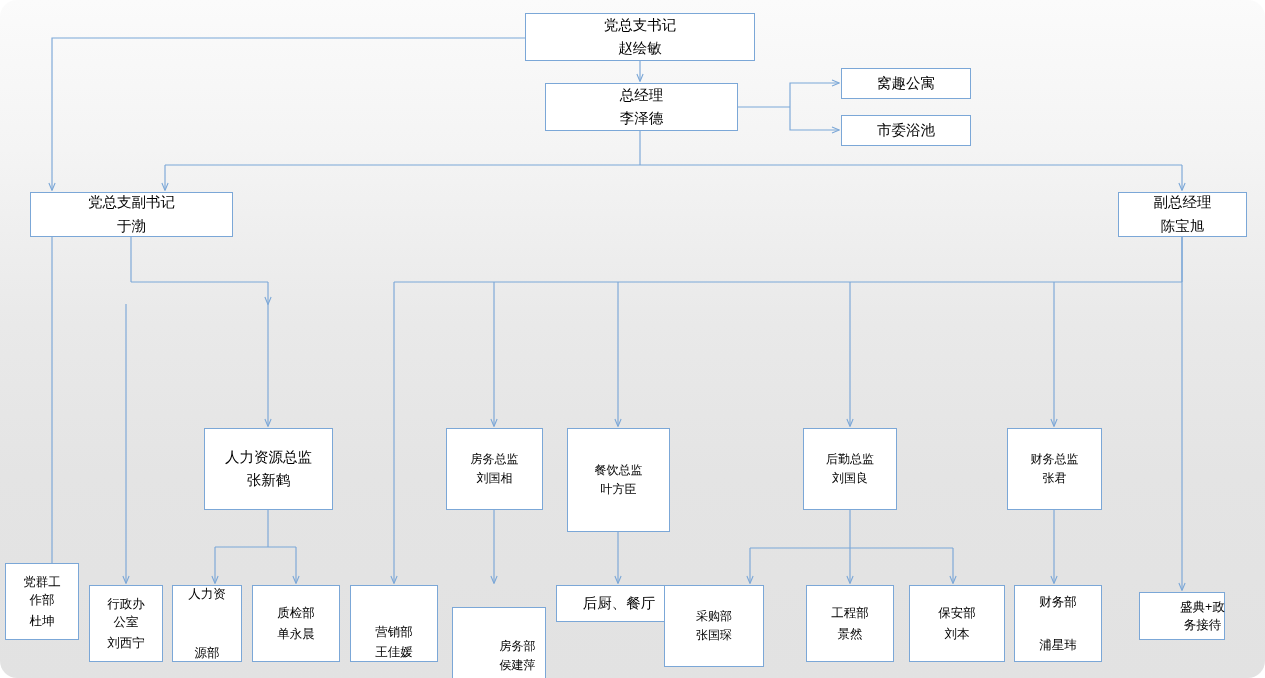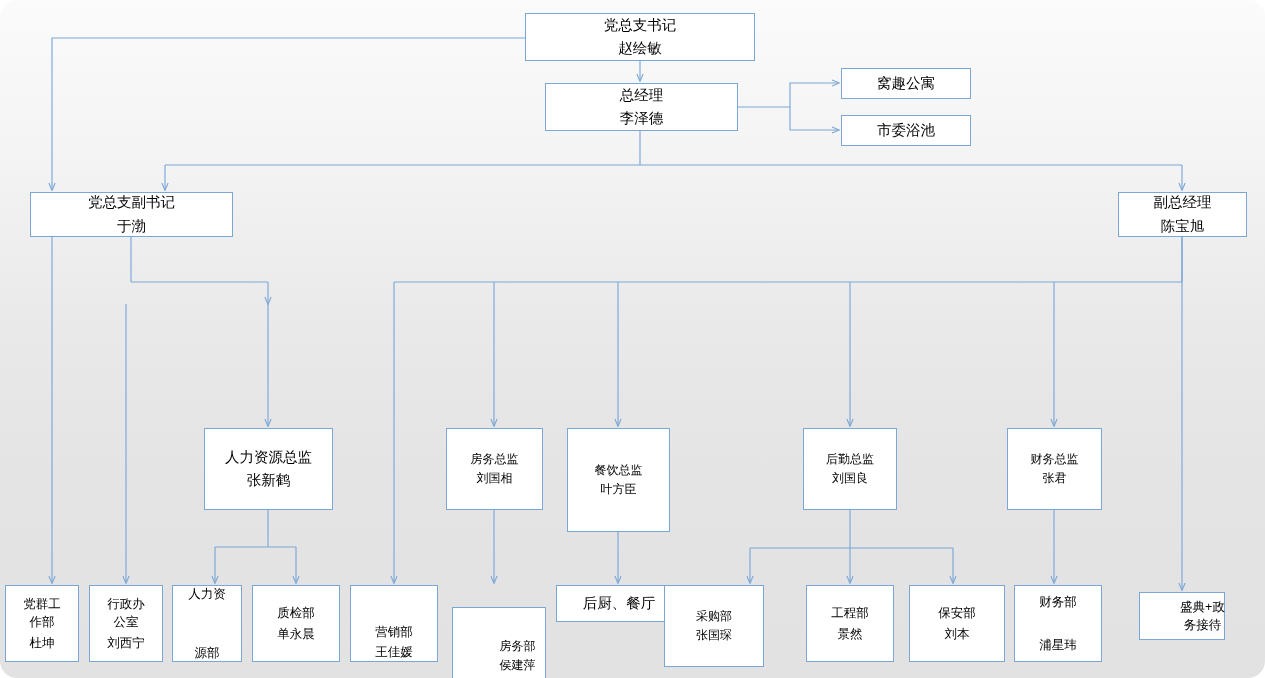--- a/index.html
+++ b/index.html
@@ -144,21 +144,21 @@
         <span class="ln pad-top">叶方臣</span>
       </div>
       <div class="node t13" style="left: 803px; top: 428px; width: 94px; height: 82px; border-color: rgb(123, 167, 215); background: rgb(255, 255, 255);">
         <span class="ln">后勤总监</span>
         <span class="ln pad-top">刘国良</span>
       </div>
       <div class="node t13" style="left: 1007px; top: 428px; width: 95px; height: 82px; border-color: rgb(123, 167, 215); background: rgb(255, 255, 255);">
         <span class="ln">财务总监</span>
         <span class="ln pad-top">张君</span>
       </div>
-      <div class="node t12" style="left: 5px; top: 585px; width: 74px; height: 77px; border-color: rgb(123, 167, 215); background: rgb(255, 255, 255);">
+      <div class="node t12" style="left: 5px; top: 563px; width: 74px; height: 77px; border-color: rgb(123, 167, 215); background: rgb(255, 255, 255);">
         <span class="ln">党群工</span>
         <span class="ln">作部</span>
         <span class="ln pad-top">杜坤</span>
       </div>
       <div class="node t12" style="left: 89px; top: 585px; width: 74px; height: 77px; border-color: rgb(123, 167, 215); background: rgb(255, 255, 255);">
         <span class="ln">行政办</span>
         <span class="ln">公室</span>
         <span class="ln pad-top">刘西宁</span>
       </div>
       <div class="node t12" style="left: 172px; top: 585px; width: 70px; height: 77px; border-color: rgb(123, 167, 215); background: rgb(255, 255, 255); gap: 40px;">

